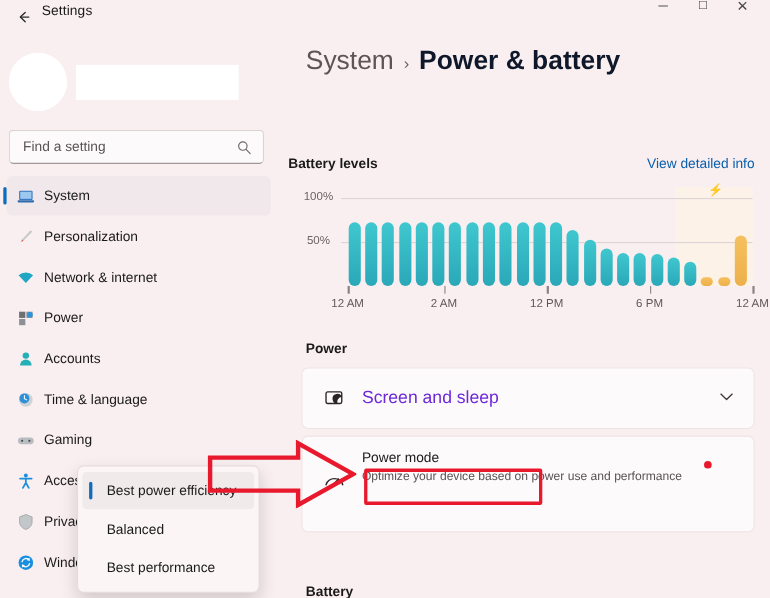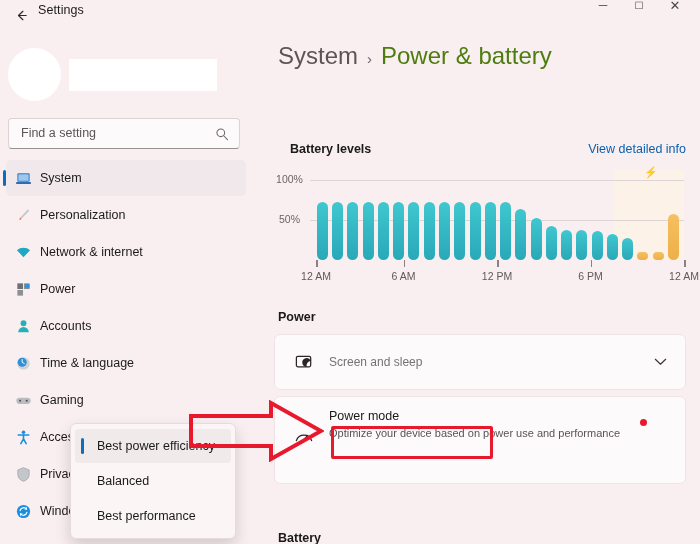--- a/index.html
+++ b/index.html
@@ -68,24 +68,24 @@
     position:absolute; left:8px; top:50%; transform:translateY(-50%);
     width:18px; height:18px; display:flex; align-items:center; justify-content:center;
   }
   .nav-label { font-size:12.5px; color:#1b1b1b; }
 
   
   #main { position:absolute; left:258px; top:30px; width:442px; height:514px; }
   #breadcrumb { position:absolute; left:20px; top:12px; display:flex; align-items:baseline; gap:9px; }
   #bc-parent { font-size:24px; color:#5c5558; font-weight:400; }
   #bc-sep { font-size:15px; color:#6a6366; }
-  #bc-current { font-size:24px; color:#4d7c0f; font-weight:400; }
+  #bc-current { font-size:24px; color:#0f172a; font-weight:700; }
 
   .sec-head { position:absolute; font-size:12.5px; font-weight:700; color:#1a1a1a; }
-  #battery-levels-head { left:32px; top:112px; }
+  #battery-levels-head { left:4px; top:112px; }
   #power-head { left:20px; top:280px; }
   #battery-head { left:20px; top:501px; }
   #view-detailed {
     position:absolute; right:14px; top:112px; font-size:12.5px; color:#0a5fad;margin-left:37px;
   }
 
   
   #chart { position:absolute; left:16px; top:140px; width:412px; height:112px; }
   .grid-line { position:absolute; left:36px; right:2px; height:1px; background:#ddd4d6; }
   .grid-lbl {
@@ -113,21 +113,21 @@
     background:#fdfafb; border:1px solid #eee4e6; border-radius:6px;
   }
   #card-screen-sleep { top:304px; height:56px; }
   #card-power-mode { top:366px; height:88px; }
   .card-ico {
     position:absolute; left:18px; top:50%; transform:translateY(-50%);
     width:22px; height:22px; display:flex; align-items:center; justify-content:center;
   }
   #screen-sleep-label {
     position:absolute; left:54px; top:50%; transform:translateY(-50%);
-    font-size:12px; color:#737373;
+    font-size:16px; color:#6d28d9;
   }
   #screen-sleep-chevron {
     position:absolute; right:18px; top:50%; transform:translateY(-50%);
     font-size:11px; color:#3a3436;
   }
   #power-mode-title { position:absolute; left:54px; top:12px; font-size:12.5px; color:#1a1a1a; }
   #power-mode-sub { position:absolute; left:54px; top:30px; font-size:11px; color:#595254; }
 
   
   #power-mode-dropdown {
@@ -337,21 +337,21 @@
       <div class="bar discharge" style="left: 302.38px; height: 29.6px;"></div>
       <div class="bar discharge" style="left: 317.645px; height: 28.8px;"></div>
       <div class="bar discharge" style="left: 332.91px; height: 26.4px;"></div>
       <div class="bar discharge" style="left: 348.176px; height: 22.4px;"></div>
       <div class="bar charge" style="left: 363.441px; height: 8px;"></div>
       <div class="bar charge" style="left: 378.706px; height: 8px;"></div>
       <div class="bar charge" style="left: 393.971px; height: 46.4px;"></div>
       <div class="tick" style="left: 42px;"></div>
       <div class="tick-lbl" style="left: 42px;">12 AM</div>
       <div class="tick" style="left: 129.5px;"></div>
-      <div class="tick-lbl" style="left: 129.5px;">6 AM</div>
+      <div class="tick-lbl" style="left: 129.5px;">2 AM</div>
       <div class="tick" style="left: 223px;"></div>
       <div class="tick-lbl" style="left: 223px;">12 PM</div>
       <div class="tick" style="left: 316.5px;"></div>
       <div class="tick-lbl" style="left: 316.5px;">6 PM</div>
       <div class="tick" style="left: 410px;"></div>
       <div class="tick-lbl" style="left: 410px;">12 AM</div>
     </div>
 
   <div class="sec-head" id="power-head">Power</div>
 

